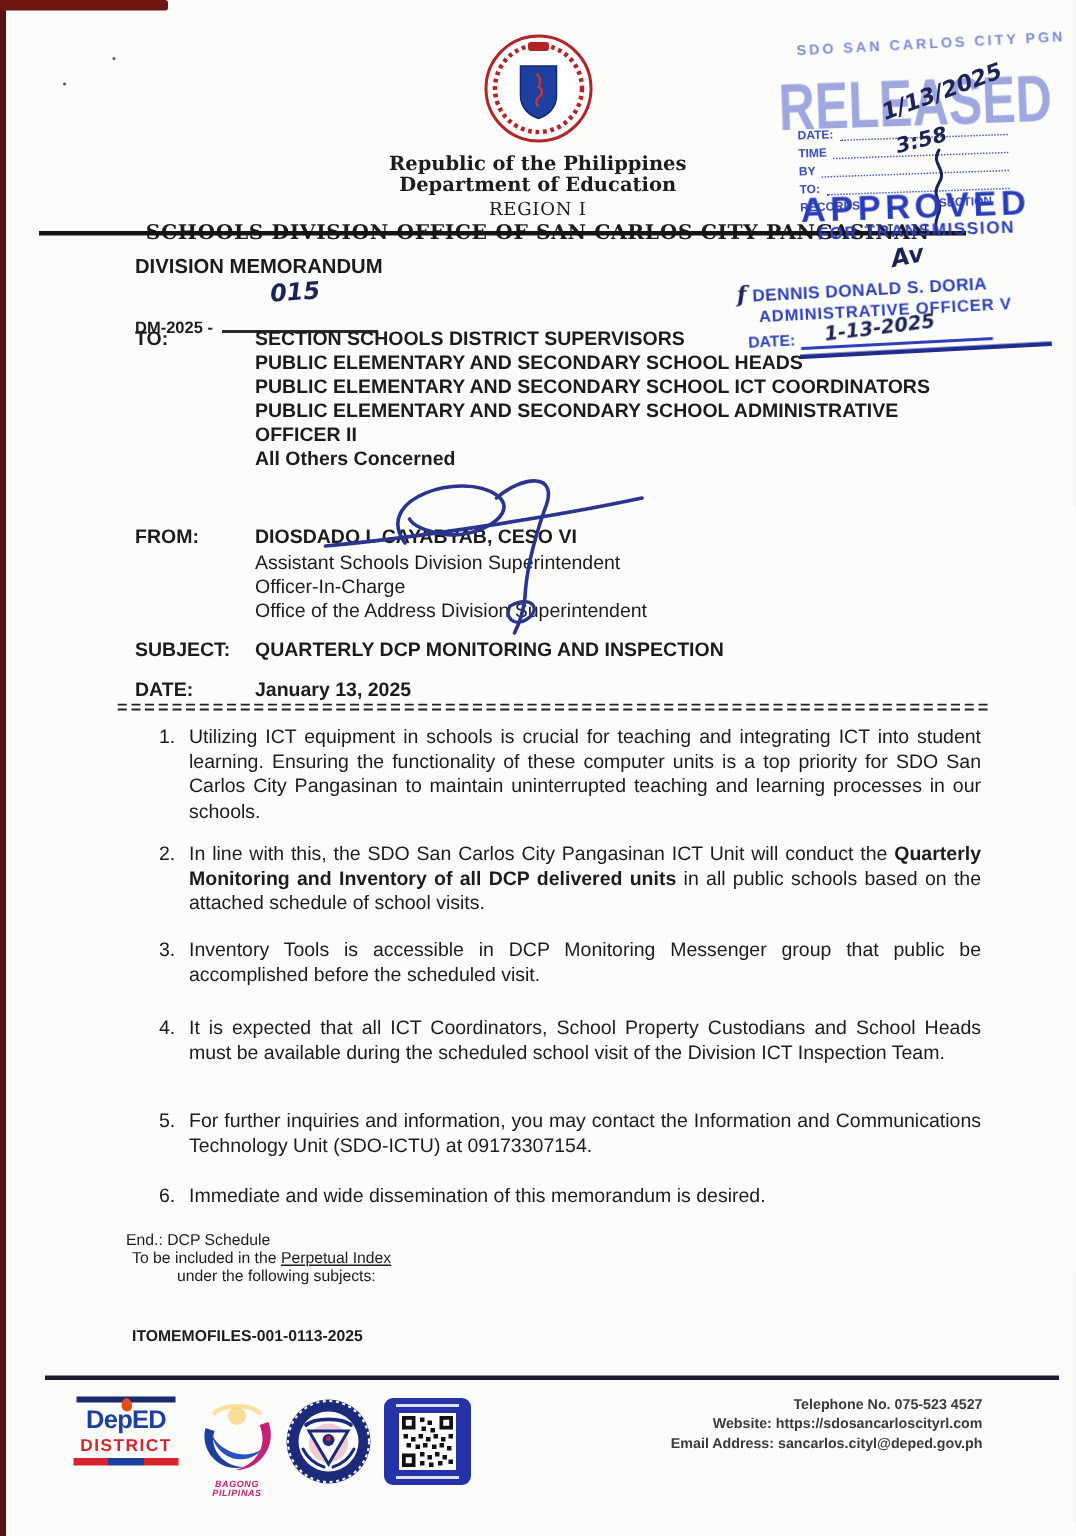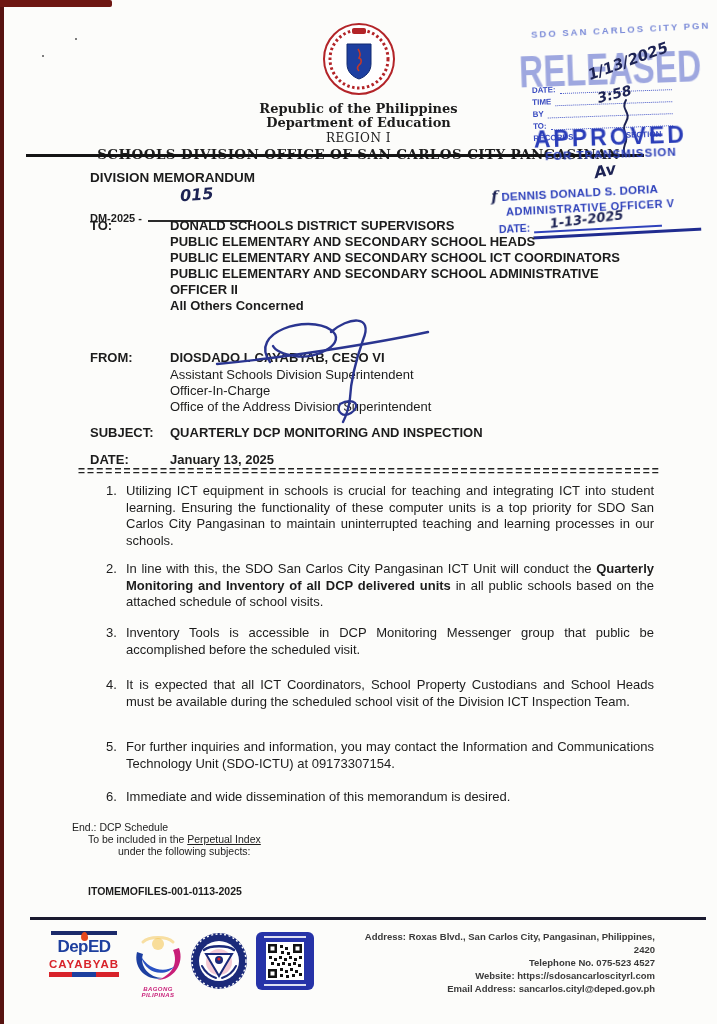--- a/index.html
+++ b/index.html
@@ -171,21 +171,21 @@
   </div>
 
   <div class="abs memo-title" style="left:90px;top:170px;">DIVISION MEMORANDUM</div>
   <div class="abs" style="left:90px;top:206px;font-size:11px;font-weight:bold;">
     <span>DM-2025 -</span><span class="num-underline"></span>
   </div>
   <div class="abs hand" style="left:180px;top:185px;font-size:16px;transform:rotate(-4deg);font-weight:bold;">015</div>
 
   <div class="abs lbl" style="left:90px;top:218px;">TO:</div>
   <div class="abs lines13 recipients" style="left:170px;top:218px;">
-    <div>DONALD SCHOOLS DISTRICT SUPERVISORS</div>
+    <div>SECTION SCHOOLS DISTRICT SUPERVISORS</div>
     <div>PUBLIC ELEMENTARY AND SECONDARY SCHOOL HEADS</div>
     <div>PUBLIC ELEMENTARY AND SECONDARY SCHOOL ICT COORDINATORS</div>
     <div>PUBLIC ELEMENTARY AND SECONDARY SCHOOL ADMINISTRATIVE</div>
     <div>OFFICER II</div>
     <div>All Others Concerned</div>
   </div>
 
   <div class="abs lbl" style="left:90px;top:350px;">FROM:</div>
   <div class="abs lines13 b" style="left:170px;top:350px;">DIOSDADO I. CAYABYAB, CESO VI</div>
   <div class="abs lines13" style="left:170px;top:367px;">
@@ -226,33 +226,33 @@
   </div>
   <div class="para" style="top:739px;">
     <span class="num">5.</span>
     <span class="ptxt">For further inquiries and information, you may contact the Information and Communications Technology Unit (SDO-ICTU) at 09173307154.</span>
   </div>
   <div class="para" style="top:789px;">
     <span class="num">6.</span>
     <span class="ptxt">Immediate and wide dissemination of this memorandum is desired.</span>
   </div>
 
-  <div class="abs f-small" style="left:72px;top:821px;">End.: DCP Schedule</div>
+  <div class="abs f-small" style="left:84px;top:821px;">End.: DCP Schedule</div>
   <div class="abs f-small" style="left:88px;top:833px;">
     <span>To be included in the </span><span class="u">Perpetual Index</span>
   </div>
   <div class="abs f-small" style="left:118px;top:845px;text-align:right;">under the following subjects:</div>
   <div class="abs filecode" style="left:88px;top:885px;">ITOMEMOFILES-001-0113-2025</div>
 
   <div class="bottom-rule"></div>
 
   <div class="deped-logo">
     <div class="deped-bar"></div>
     <div class="deped-word"><i class="deped-flame"></i><span>DepED</span></div>
-    <div class="matatag">CAYABYAB</div>
+    <div class="matatag">DISTRICT</div>
     <div class="matatag-bar">
         <i style="background:#d8232a;"></i>
         <i style="background:#1d3f9e;"></i>
         <i style="background:#d8232a;"></i>
       </div>
   </div>
 
   <div class="bagong">
     <svg width="58" height="54" viewBox="0 0 58 54">
       <circle cx="29" cy="14" r="6" fill="#f4c24a" opacity=".55"></circle>
@@ -313,19 +313,18 @@
           <rect x="29" y="28" width="3" height="3"></rect>
           <rect x="33" y="31" width="3" height="3"></rect>
         <rect x="14" y="32" width="3" height="3"></rect>
           <rect x="20" y="33" width="3" height="3"></rect>
           <rect x="26" y="32" width="3" height="3"></rect>
       </g>
     </svg>
   </div>
 
   <div class="contact">
-    <div>Address: Roxas Blvd., San Carlos City, Pangasinan, Philippines, 2420</div>
     <div>Telephone No.  075-523 4527</div>
     <div>Website: https://sdosancarloscityrl.com</div>
     <div>Email Address: sancarlos.cityl@deped.gov.ph</div>
   </div>
 
 </div>
 
 </body></html>

